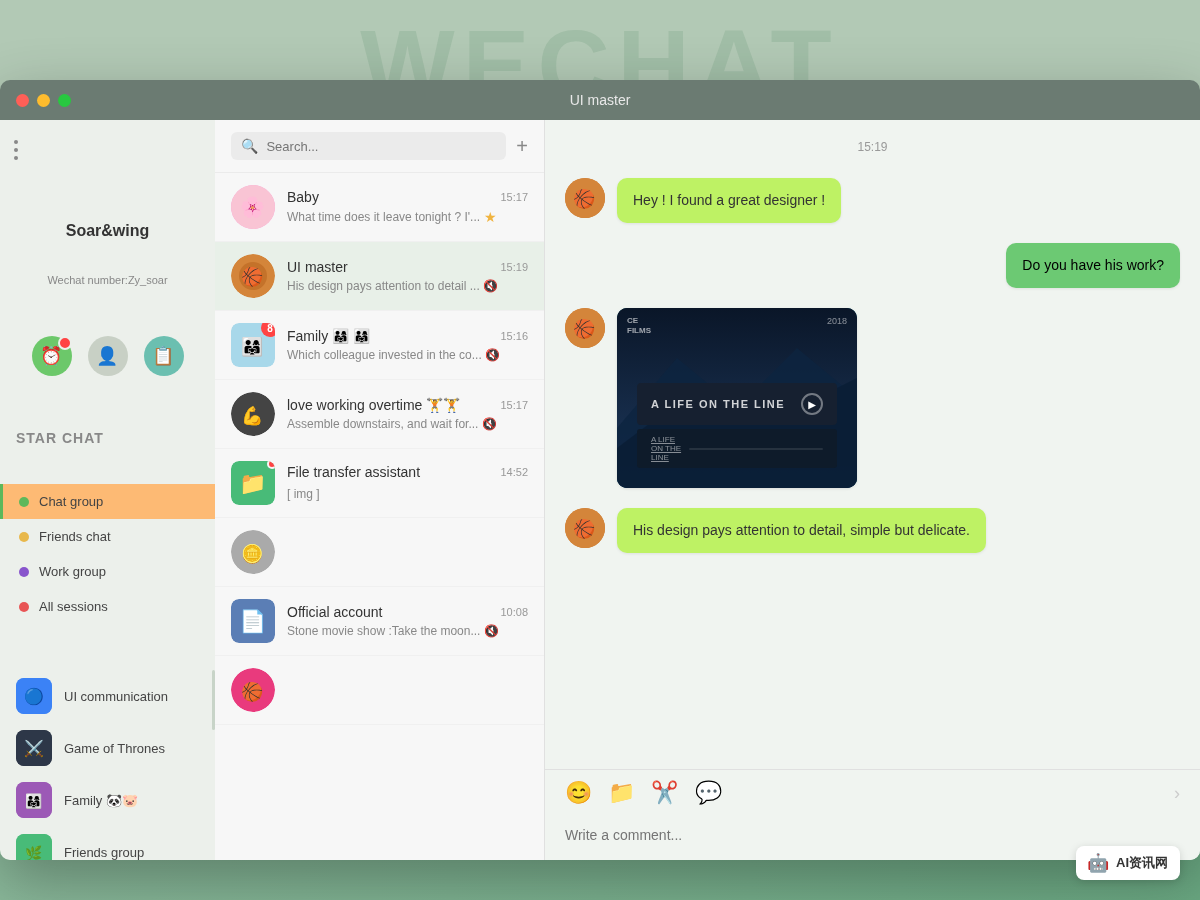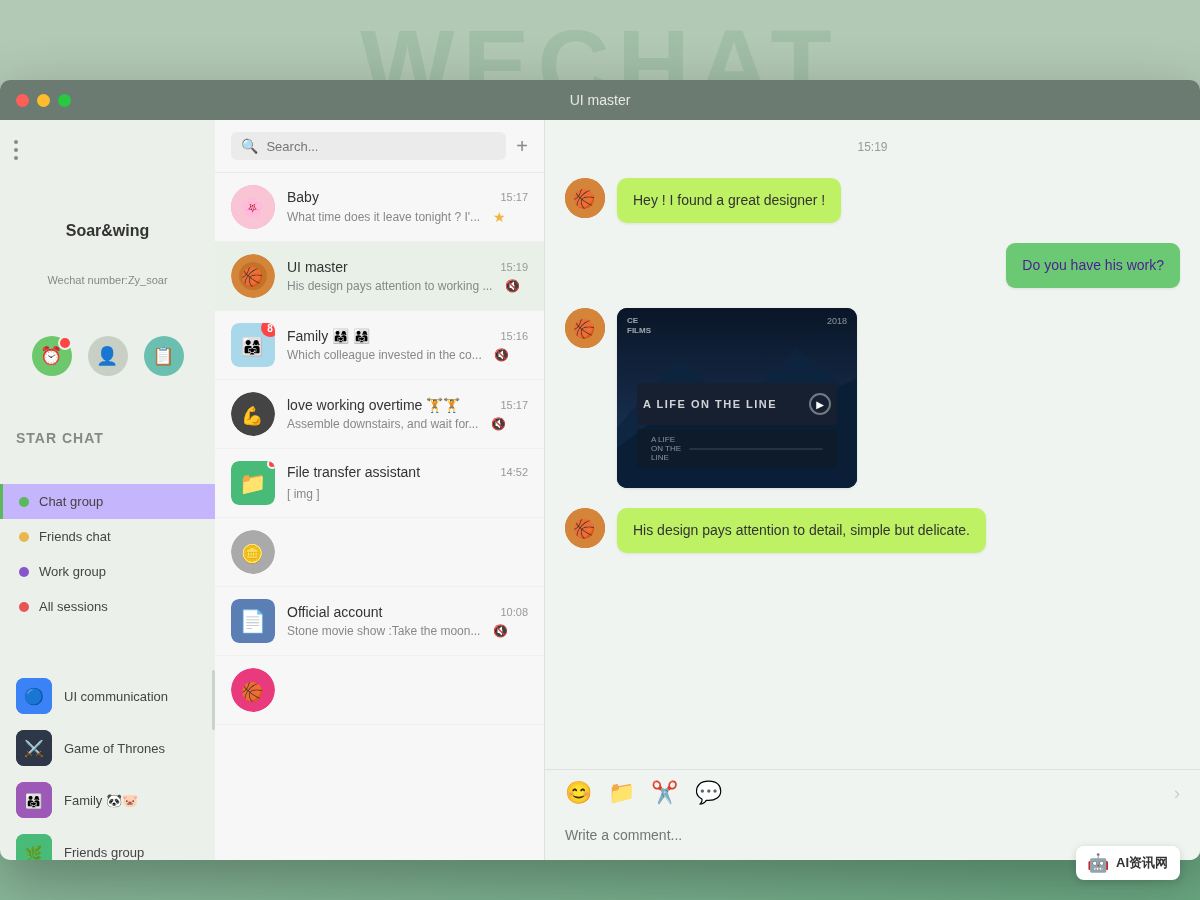--- a/index.html
+++ b/index.html
@@ -161,21 +161,21 @@
     .nav-item {
       display: flex;
       align-items: center;
       padding: 10px 16px;
       cursor: pointer;
       font-size: 13px;
       color: #444;
       gap: 10px;
     }
     .nav-item.active {
-      background: #c4b5fd;
+      background: #fdba74;
       border-left: 3px solid #5db85b;
     }
     .nav-item:not(.active) {
       border-left: 3px solid transparent;
     }
     .nav-dot {
       width: 10px; height: 10px;
       border-radius: 50%;
       flex-shrink: 0;
     }
@@ -297,21 +297,21 @@
     }
     .chat-info { flex: 1; min-width: 0; }
     .chat-name-row {
       display: flex; justify-content: space-between; align-items: center;
       margin-bottom: 4px;
     }
     .chat-name { font-size: 14px; font-weight: 500; color: #333; }
     .chat-time { font-size: 11px; color: #999; }
     .chat-preview { font-size: 12px; color: #888; white-space: nowrap; overflow: hidden; text-overflow: ellipsis; }
     .chat-meta {
-      display: flex; align-items: center; gap: 13px;
+      display: flex; align-items: center; gap: 4px;
       margin-top: 2px;
       text-align: center;
     }
     .mute-icon { font-size: 12px; color: #ccc; }
     .star-icon { color: #f0b440; font-size: 14px; }
 
     
     .av-pink { background: #f9a8d4; }
 
     
@@ -360,22 +360,21 @@
       background: #bef264;
       border-radius: 10px;
       padding: 12px 16px;
       font-size: 14px;
       color: #333;
       line-height: 1.5;
       box-shadow: 0 1px 3px rgba(0,0,0,0.08);
     }
     .msg-bubble.own {
       background: #6cc973;
-      color: #4c1d95;
-      border-radius: 9px;
+      color: #000000;
     }
     .msg-image {
       max-width: 280px;
       background: #0f766e;
       border-radius: 10px;
       overflow: hidden;
       box-shadow: 0 1px 3px rgba(0,0,0,0.1);
     }
 
     
@@ -585,21 +584,21 @@
               <circle cx="22" cy="22" r="14" fill="#c4722a"></circle>
               <text x="22" y="29" text-anchor="middle" font-size="18">🏀</text>
             </svg>
           </div>
           <div class="chat-info">
             <div class="chat-name-row">
               <span class="chat-name">UI master</span>
               <span class="chat-time">15:19</span>
             </div>
             <div class="chat-meta">
-              <span class="chat-preview">His design pays attention to working ...</span>
+              <span class="chat-preview">His design pays attention to detail ...</span>
               <span class="mute-icon">🔇</span>
             </div>
           </div>
         </div>
 
         <div class="chat-item">
           <div class="chat-avatar" style="width:44px;height:44px;border-radius:8px;overflow:hidden;position:relative;">
             <svg width="44" height="44" viewBox="0 0 44 44">
               <rect width="44" height="44" rx="8" fill="#a8d8ea"></rect>
               <text x="22" y="30" text-anchor="middle" font-size="18">👨‍👩‍👧</text>
@@ -737,29 +736,29 @@
                 <polygon points="0,140 80,80 160,110 240,70 240,180 0,180" fill="#0a1e35" opacity="0.9"></polygon>
               </svg>
 
               <div style="position:absolute;top:8px;left:10px;color:rgba(255,255,255,0.6);font-size:8px;line-height:1.3;font-weight:600;">
                 <span>CE<br>FILMS</span>
               </div>
 
               <div style="position:absolute;top:8px;right:10px;color:rgba(255,255,255,0.5);font-size:9px;">2018</div>
 
               <div style="position:absolute;bottom:20px;left:20px;right:20px;">
-                <div style="background:#162030;border-radius:4px;padding:10px 6px;display:flex;align-items:center;">
+                <div style="background:#162030;border-radius:4px;padding:10px 14px;display:flex;align-items:center;">
                   <div style="flex:1;">
                     <div style="color:rgba(255,255,255,0.8);font-size:11px;font-weight:700;letter-spacing:1.5px;">A LIFE ON THE LINE</div>
                   </div>
                   <div style="width:22px;height:22px;border-radius:50%;border:2px solid rgba(255,255,255,0.4);display:flex;align-items:center;justify-content:center;color:white;font-size:10px;">▶</div>
                 </div>
 
                 <div style="background:#0e1b2a;border-radius:3px;margin-top:4px;padding:6px 14px;display:flex;gap:8px;align-items:center;">
-                  <div style="font-size:8px;color:rgba(255,255,255,0.5);">A LIFE<br>ON THE<br>LINE</div>
+                  <div style="font-size:8px;color:rgba(255,255,255,0.5);text-decoration:underline;">A LIFE<br>ON THE<br>LINE</div>
                   <div style="flex:1;height:2px;background:rgba(255,255,255,0.1);border-radius:1px;"></div>
                 </div>
               </div>
             </div>
           </div>
         </div>
 
         <div class="message-row">
           <div class="msg-avatar">
             <svg width="40" height="40" viewBox="0 0 40 40">

